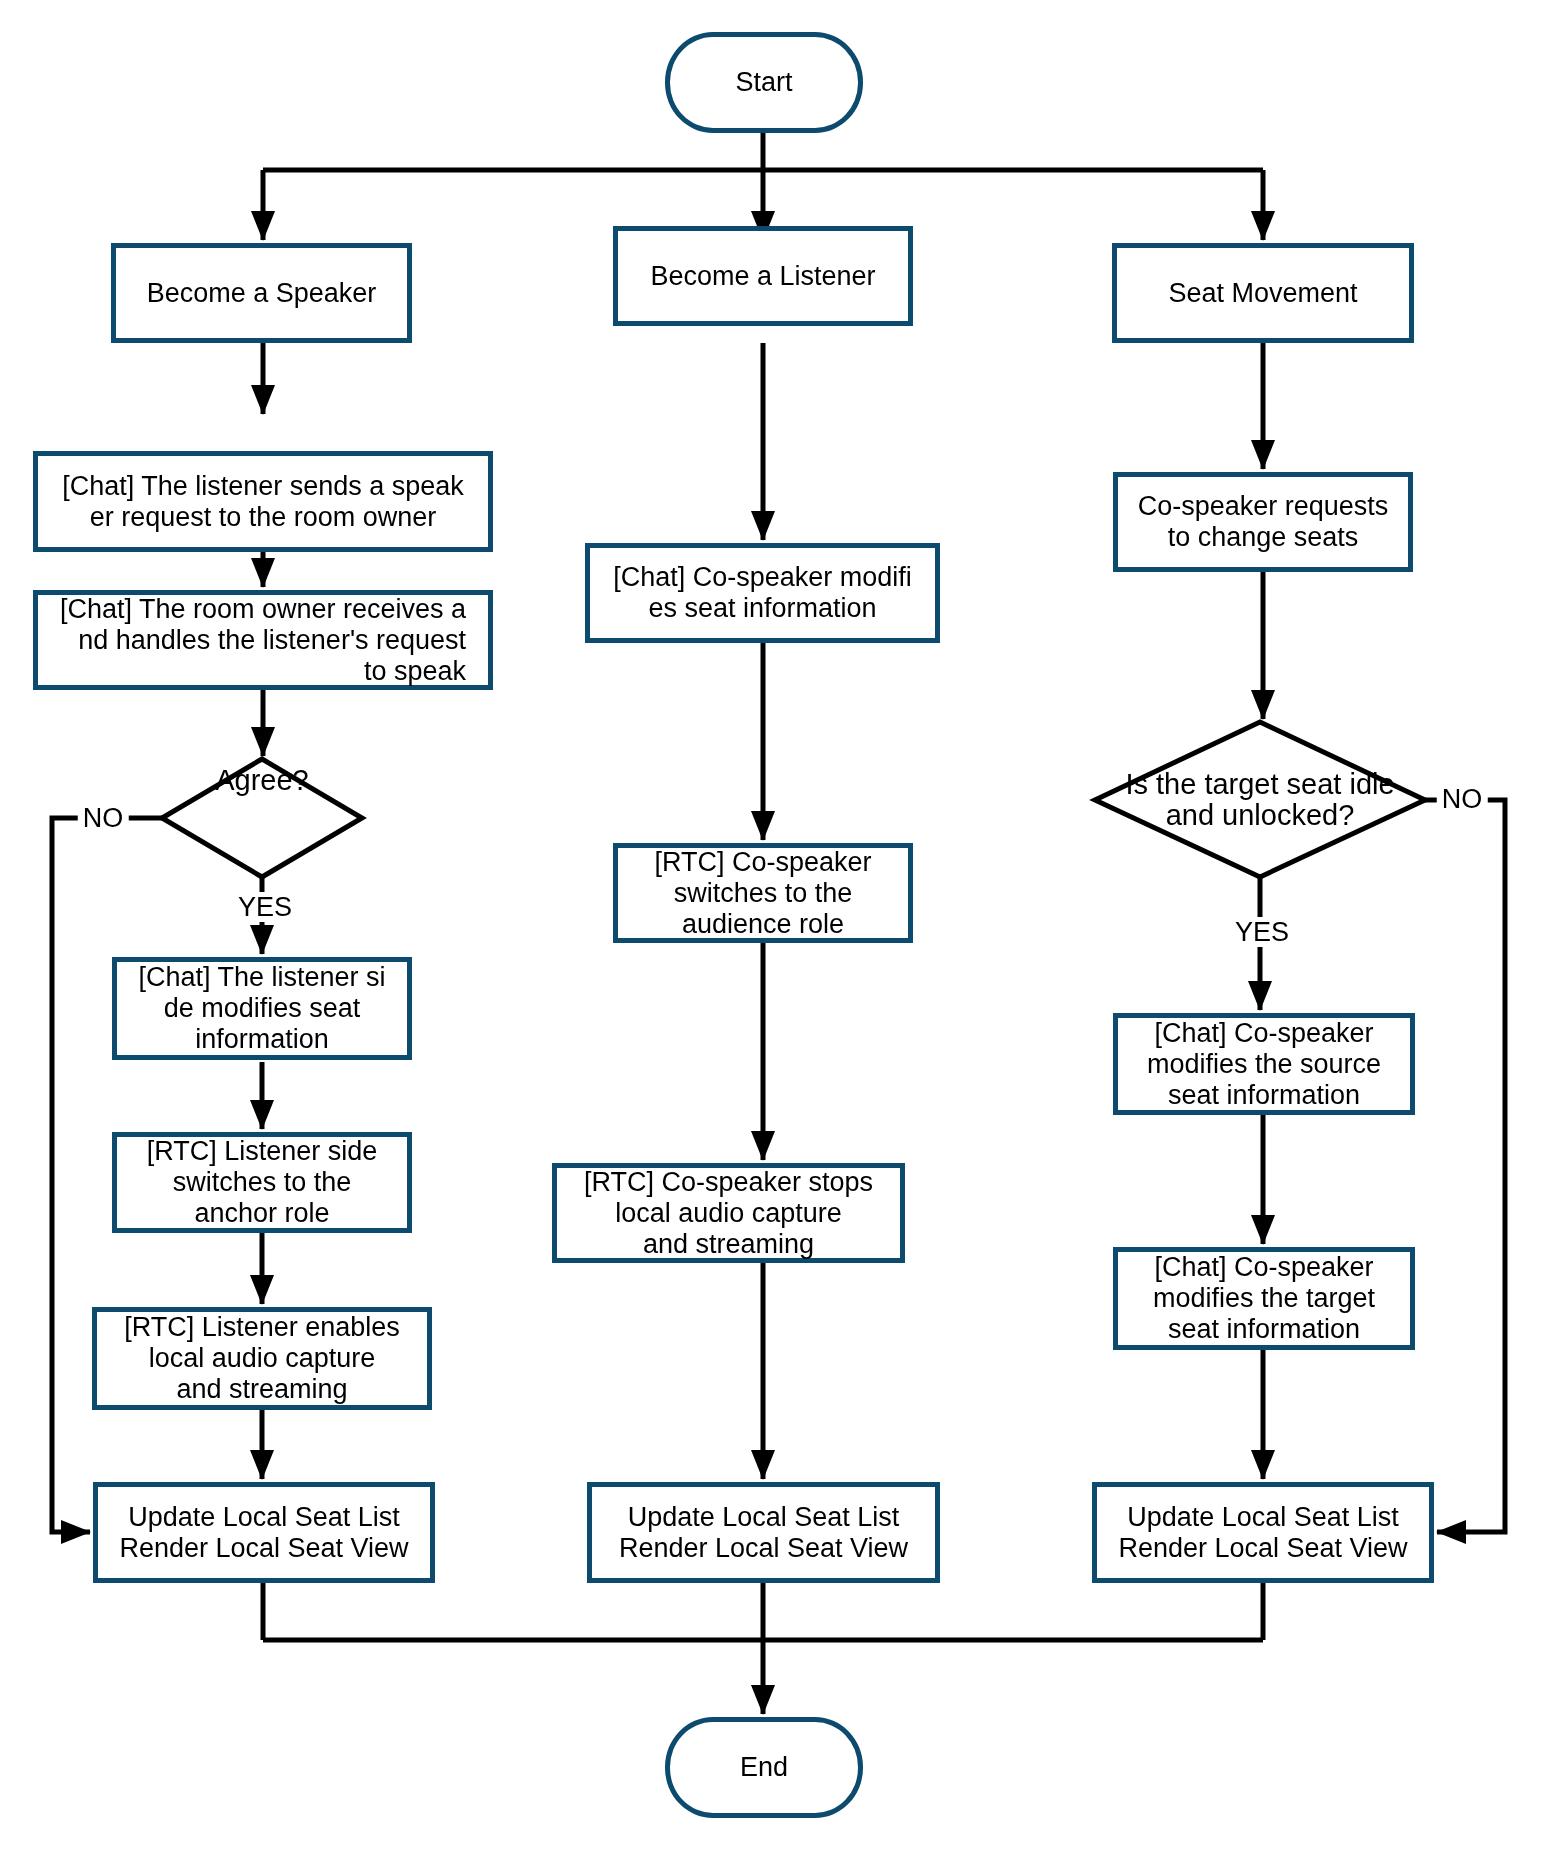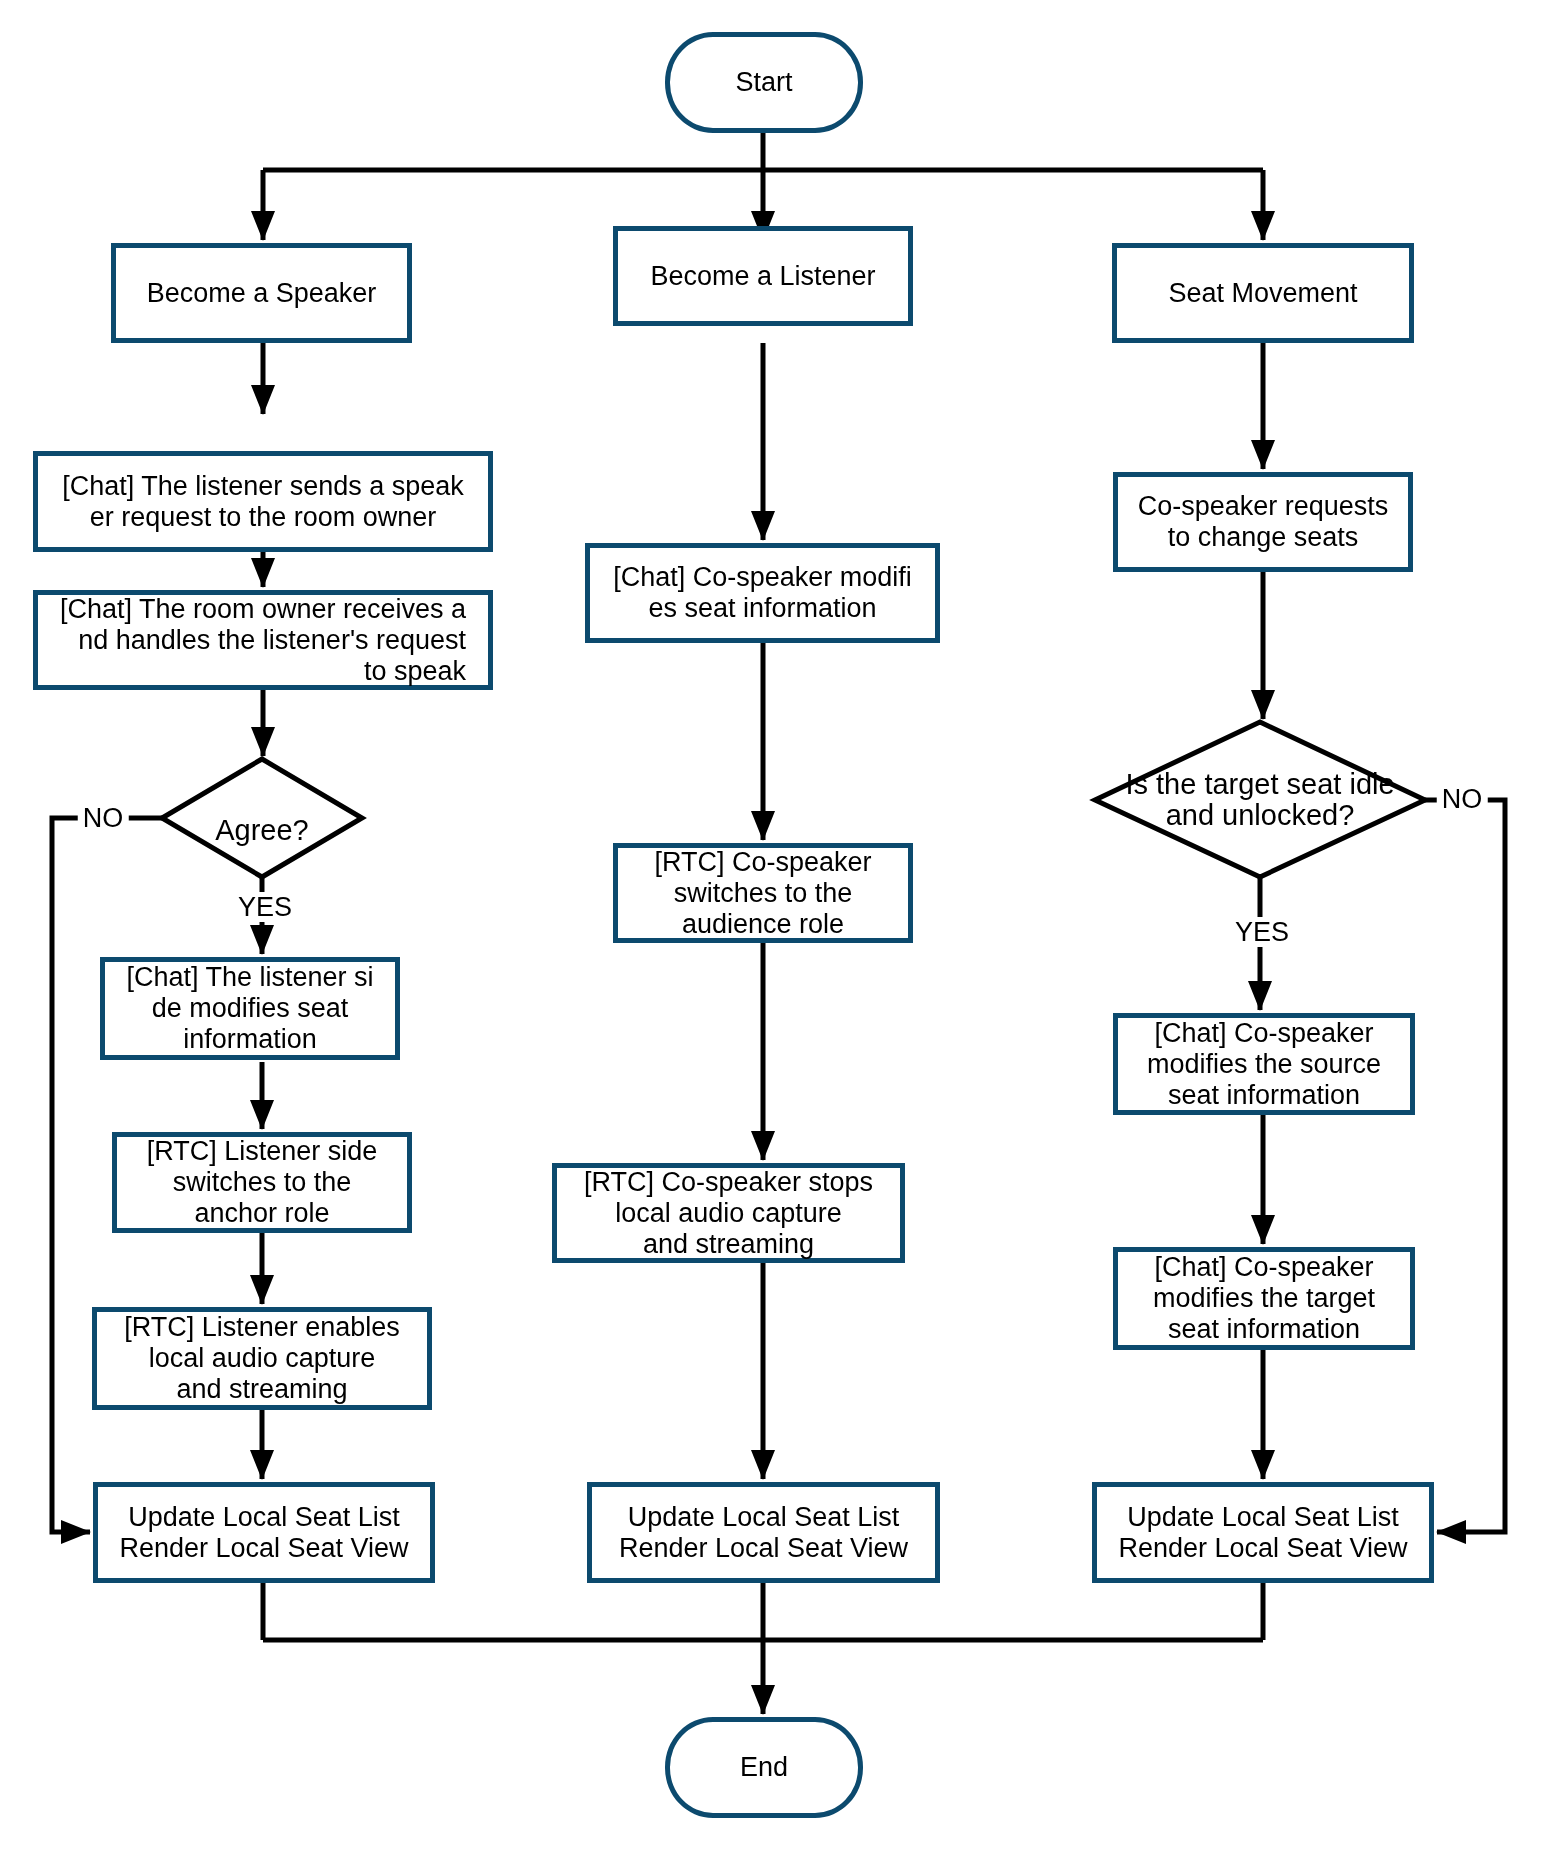--- a/index.html
+++ b/index.html
@@ -88,22 +88,22 @@
 
   <div class="node terminal" style="left:665px;top:32px;width:198px;height:101px;">Start</div>
   <div class="node terminal" style="left:665px;top:1717px;width:198px;height:101px;">End</div>
 
   <div class="node" style="left:111px;top:243px;width:301px;height:100px;">Become a Speaker</div>
   <div class="node" style="left:33px;top:417px;width:460px;height:101px;margin-top:34px;">[Chat] The listener sends a speak
 er request to the room owner</div>
   <div class="node" style="left:33px;top:590px;width:460px;height:100px;text-align:right;">[Chat] The room owner receives a
 nd handles the listener's request
 to speak</div>
-  <div class="dlabel" style="left:262px;top:830px;width:220px;">Agree?</div>
-  <div class="node" style="left:100px;top:957px;width:300px;height:103px;">[Chat] The listener si
+  <div class="dlabel" style="left:262px;top:780px;width:220px;">Agree?</div>
+  <div class="node" style="left:112px;top:957px;width:300px;height:103px;">[Chat] The listener si
 de modifies seat
 information</div>
   <div class="node" style="left:112px;top:1132px;width:300px;height:101px;">[RTC] Listener side
 switches to the
 anchor role</div>
   <div class="node" style="left:92px;top:1307px;width:340px;height:103px;">[RTC] Listener enables
 local audio capture
 and streaming</div>
   <div class="node" style="left:93px;top:1482px;width:342px;height:101px;">Update Local Seat List
 Render Local Seat View</div>

